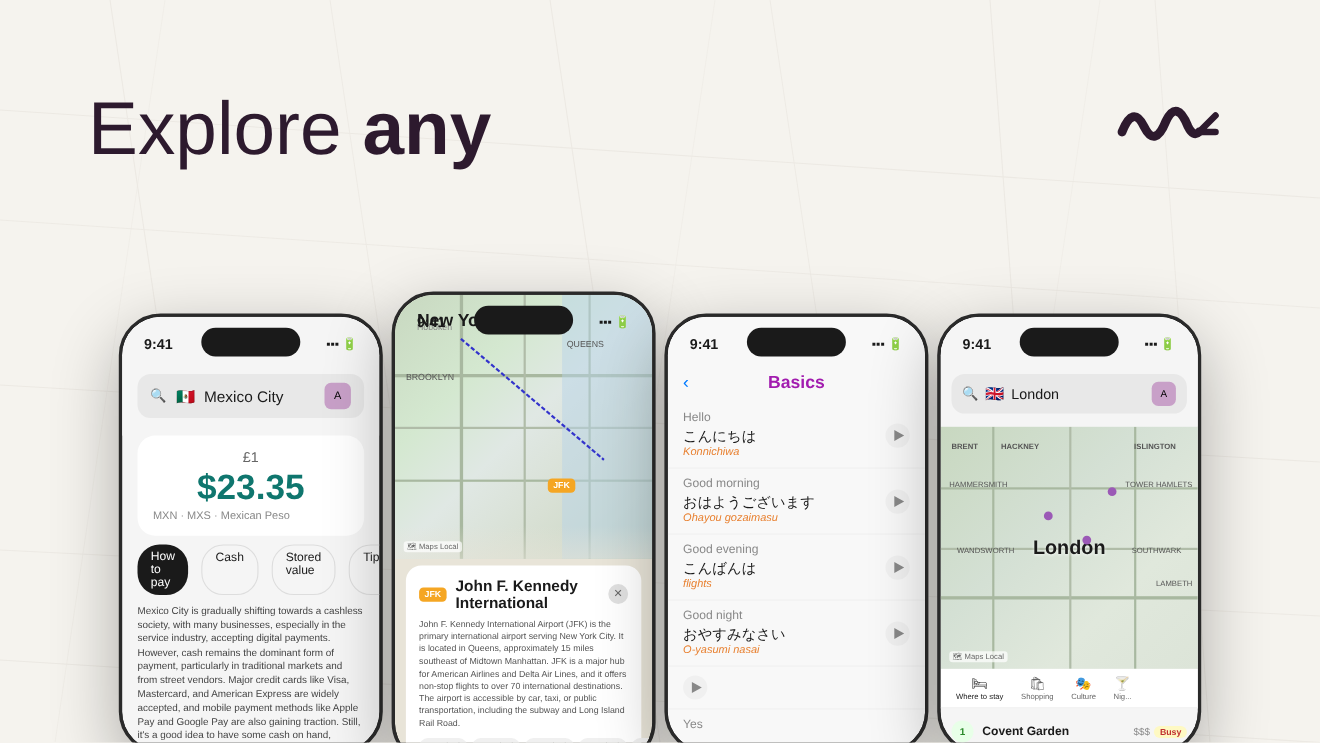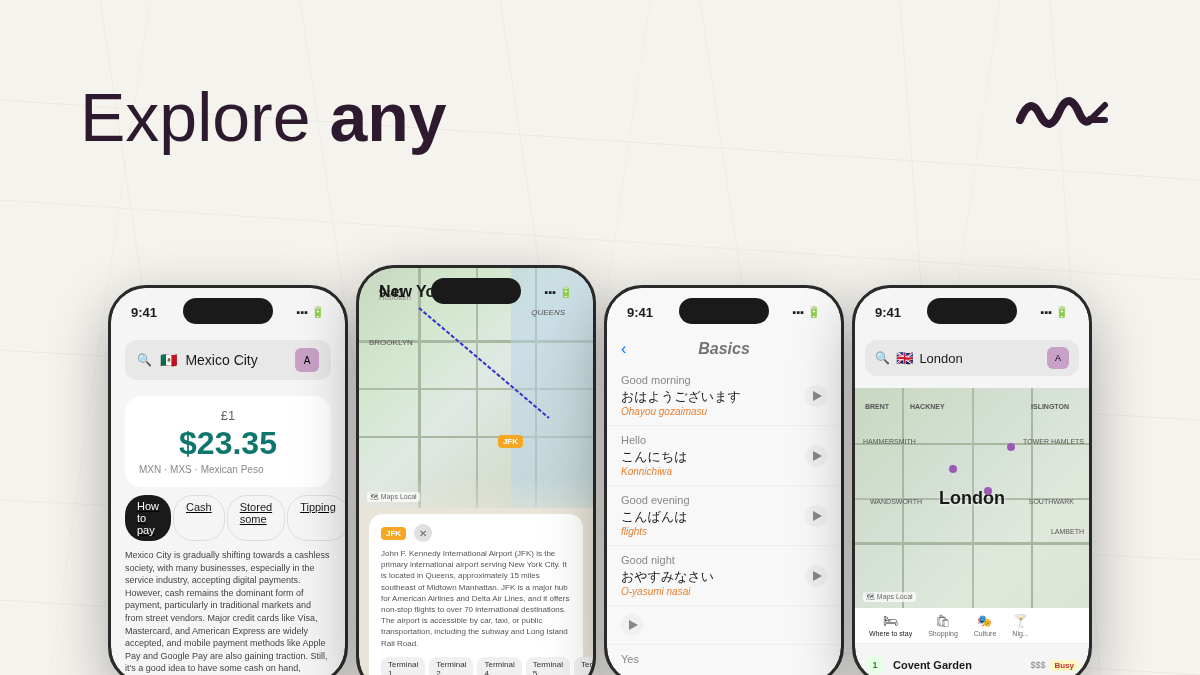--- a/index.html
+++ b/index.html
@@ -184,23 +184,22 @@
     }
     .currency-subtitle {
       font-size: 10px;
       color: #888;
       text-align: left;
       margin-top: 2px;
     }
 
     .phone1-tabs {
       display: flex;
-      gap: 2px;
+      gap: 12px;
       padding: 8px 14px;
-      text-decoration: underline;
     }
     .tab-pill {
       background: #1a1a1a;
       color: #fff;
       border-radius: 20px;
       padding: 5px 12px;
       font-size: 11px;
       font-weight: 500;
     }
     .tab-pill-outline {
@@ -333,22 +332,21 @@
     }
     .back-arrow {
       position: absolute;
       left: 14px;
       font-size: 16px;
       color: #007aff;
     }
     .basics-title {
       font-size: 16px;
       font-weight: 600;
-      color: #737373;
-      font-style: italic;
+      color: #a21caf;
     }
     .phrase-item {
       padding: 8px 14px;
       border-bottom: 1px solid #f0f0f0;
       display: flex;
       justify-content: space-between;
       align-items: center;
     }
     .phrase-english {
       font-size: 11px;
@@ -563,21 +561,21 @@
 
       <div class="phone1-currency">
         <div class="currency-small">£1</div>
         <div class="currency-large">$23.35</div>
         <div class="currency-subtitle">MXN · MXS · Mexican Peso</div>
       </div>
 
       <div class="phone1-tabs">
         <div class="tab-pill">How to pay</div>
         <div class="tab-pill-outline">Cash</div>
-        <div class="tab-pill-outline">Stored some</div>
+        <div class="tab-pill-outline">Stored value</div>
         <div class="tab-pill-outline">Tipping</div>
       </div>
 
       <div class="phone1-desc">Mexico City is gradually shifting towards a cashless society, with many businesses, especially in the service industry, accepting digital payments. However, cash remains the dominant form of payment, particularly in traditional markets and from street vendors. Major credit cards like Visa, Mastercard, and American Express are widely accepted, and mobile payment methods like Apple Pay and Google Pay are also gaining traction. Still, it's a good idea to have some cash on hand, especially for smaller purchases or in more rural areas.</div>
 
     </div>
   </div>
 
   <div class="phone phone-2">
     <div class="phone-screen phone2-screen">
@@ -595,35 +593,36 @@
         <div class="map-road-h" style="top: 70%; background: #a8b8a0; height: 2px;"></div>
         <div class="map-road-v" style="left: 25%; background: #a8b8a0; width: 3px;"></div>
         <div class="map-road-v" style="left: 50%; background: #b0bca8; width: 2px;"></div>
         <div class="map-road-v" style="left: 75%; background: #a8b8a0; width: 2px;"></div>
 
         <div style="position: absolute; top: 0; right: 0; width: 35%; height: 100%; background: #b8d4e8; opacity: 0.5;"></div>
 
         <div class="map-label" style="top: 15px; left: 20px; font-size: 16px; font-weight: 700; color: #1a1a1a;">New York</div>
         <div class="map-label" style="top: 25px; left: 20px; color: #888;">Hoboken</div>
         <div class="map-label" style="top: 70px; left: 10px;">BROOKLYN</div>
-        <div class="map-label" style="top: 40px; right: 28px; font-style: italic;">QUEENS</div>
+        <div class="map-label" style="top: 40px; right: 44px;">QUEENS</div>
 
         <svg style="position:absolute;top:0;left:0;width:100%;height:100%;">
           <line x1="60" y1="40" x2="190" y2="150" stroke="#3333cc" stroke-width="2" stroke-dasharray="4,2"></line>
         </svg>
 
         <div class="map-pin-jfk">JFK</div>
         <div class="phone2-map-overlay"></div>
 
         <div class="maps-attr">🗺 Maps  Local</div>
       </div>
 
       <div class="phone2-card">
         <div class="phone2-card-header">
           <div class="jfk-badge">JFK</div>
+          <div class="jfk-title">John F. Kennedy International</div>
           <div class="close-btn">✕</div>
         </div>
         <div class="phone2-card-desc">John F. Kennedy International Airport (JFK) is the primary international airport serving New York City. It is located in Queens, approximately 15 miles southeast of Midtown Manhattan. JFK is a major hub for American Airlines and Delta Air Lines, and it offers non-stop flights to over 70 international destinations. The airport is accessible by car, taxi, or public transportation, including the subway and Long Island Rail Road.</div>
         <div class="terminal-row">
           <div class="terminal-pill">Terminal 1</div>
           <div class="terminal-pill">Terminal 2</div>
           <div class="terminal-pill">Terminal 4</div>
           <div class="terminal-pill">Terminal 5</div>
           <div class="terminal-pill">Termin...</div>
         </div>
@@ -642,34 +641,34 @@
       </div>
 
       <div class="phone3-header">
         <span class="back-arrow">‹</span>
         <span class="basics-title">Basics</span>
       </div>
 
       <div>
         <div class="phrase-item">
           <div>
+            <div class="phrase-english">Hello</div>
+            <div class="phrase-japanese">こんにちは</div>
+            <div class="phrase-romaji">Konnichiwa</div>
+          </div>
+          <div class="play-btn">
+            <div class="play-triangle"></div>
+          </div>
+        </div>
+
+        <div class="phrase-item">
+          <div>
             <div class="phrase-english">Good morning</div>
             <div class="phrase-japanese">おはようございます</div>
             <div class="phrase-romaji">Ohayou gozaimasu</div>
-          </div>
-          <div class="play-btn">
-            <div class="play-triangle"></div>
-          </div>
-        </div>
-
-        <div class="phrase-item">
-          <div>
-            <div class="phrase-english">Hello</div>
-            <div class="phrase-japanese">こんにちは</div>
-            <div class="phrase-romaji">Konnichiwa</div>
           </div>
           <div class="play-btn">
             <div class="play-triangle"></div>
           </div>
         </div>
 
         <div class="phrase-item">
           <div>
             <div class="phrase-english">Good evening</div>
             <div class="phrase-japanese">こんばんは</div>

